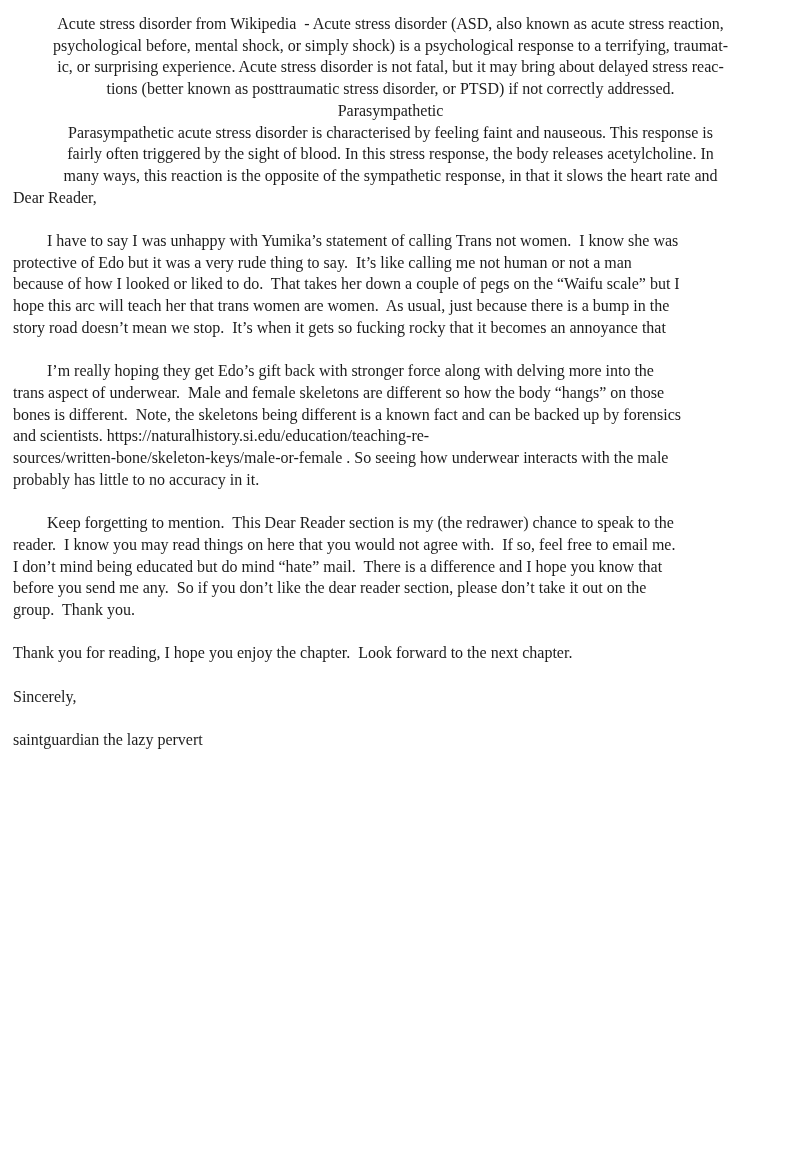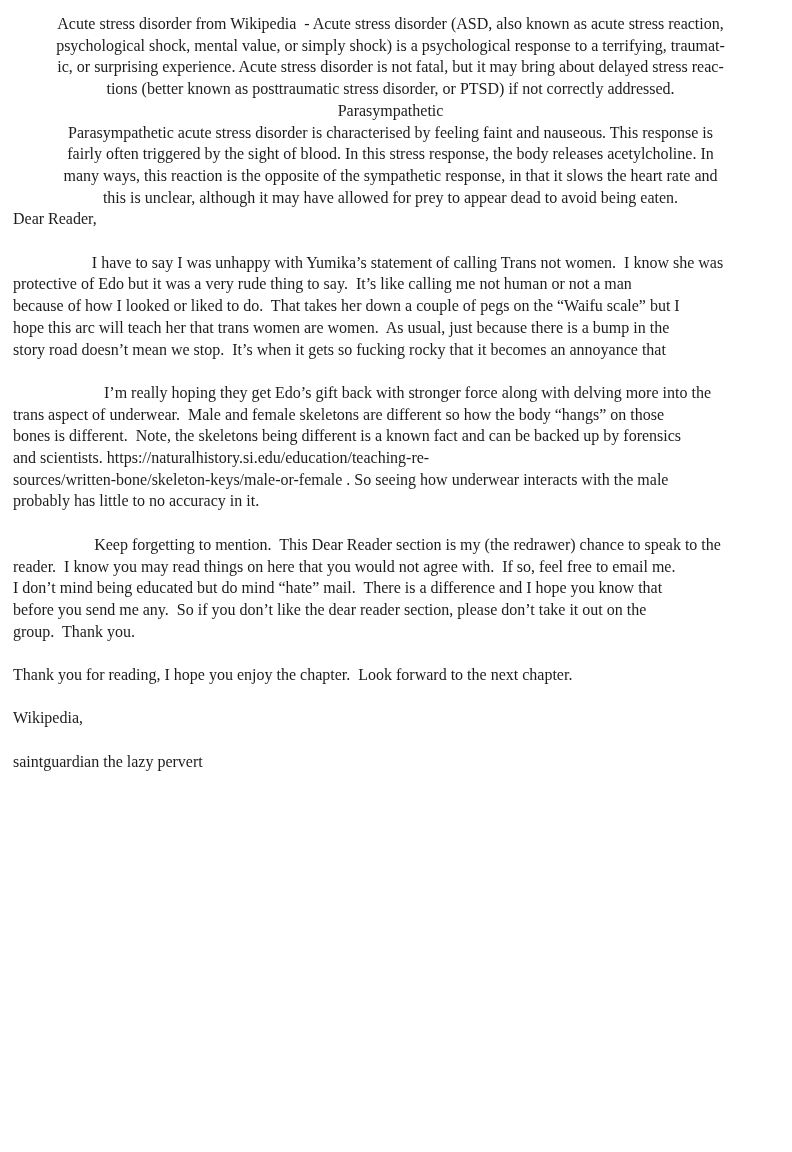--- a/index.html
+++ b/index.html
@@ -14,41 +14,40 @@
     font-size: 16px;
     line-height: 21.7px;
     color: #1c1c1c;
     overflow: hidden;
   }
   .line { white-space: pre-wrap; }
   .center-block { text-align: center; }
   .left-block { text-align: left; }
   .para-gap { margin-top: 21.7px; }
   .salutation-gap { margin-top: 0; }
-  .body-para .line:first-child { text-indent: 34px; text-align: center; }
+  .body-para .line:first-child { text-indent: 34px; }
 </style>
 </head>
 <body>
 
 <div class="page">
 
   <div class="center-block">
     <div class="line">Acute stress disorder from Wikipedia  - Acute stress disorder (ASD, also known as acute stress reaction,</div>
-    <div class="line">psychological shock, mental value, or simply shock) is a psychological response to a terrifying, traumat-</div>
+    <div class="line">psychological before, mental shock, or simply shock) is a psychological response to a terrifying, traumat-</div>
     <div class="line">ic, or surprising experience. Acute stress disorder is not fatal, but it may bring about delayed stress reac-</div>
     <div class="line">tions (better known as posttraumatic stress disorder, or PTSD) if not correctly addressed.</div>
   </div>
 
   <div class="center-block line">Parasympathetic</div>
 
   <div class="center-block">
     <div class="line">Parasympathetic acute stress disorder is characterised by feeling faint and nauseous. This response is</div>
     <div class="line">fairly often triggered by the sight of blood. In this stress response, the body releases acetylcholine. In</div>
     <div class="line">many ways, this reaction is the opposite of the sympathetic response, in that it slows the heart rate and</div>
-    <div class="line">this is unclear, although it may have allowed for prey to appear dead to avoid being eaten.</div>
   </div>
 
   <div class="left-block salutation-gap line">Dear Reader,</div>
 
   <div class="left-block para-gap body-para">
     <div class="line">I have to say I was unhappy with Yumika’s statement of calling Trans not women.  I know she was</div>
     <div class="line">protective of Edo but it was a very rude thing to say.  It’s like calling me not human or not a man</div>
     <div class="line">because of how I looked or liked to do.  That takes her down a couple of pegs on the “Waifu scale” but I</div>
     <div class="line">hope this arc will teach her that trans women are women.  As usual, just because there is a bump in the</div>
     <div class="line">story road doesn’t mean we stop.  It’s when it gets so fucking rocky that it becomes an annoyance that</div>
@@ -66,17 +65,17 @@
   <div class="left-block para-gap body-para">
     <div class="line">Keep forgetting to mention.  This Dear Reader section is my (the redrawer) chance to speak to the</div>
     <div class="line">reader.  I know you may read things on here that you would not agree with.  If so, feel free to email me.</div>
     <div class="line">I don’t mind being educated but do mind “hate” mail.  There is a difference and I hope you know that</div>
     <div class="line">before you send me any.  So if you don’t like the dear reader section, please don’t take it out on the</div>
     <div class="line">group.  Thank you.</div>
   </div>
 
   <div class="left-block para-gap line">Thank you for reading, I hope you enjoy the chapter.  Look forward to the next chapter.</div>
 
-  <div class="left-block para-gap line">Wikipedia,</div>
+  <div class="left-block para-gap line">Sincerely,</div>
 
   <div class="left-block para-gap line">saintguardian the lazy pervert</div>
 
 </div>
 
 </body></html>

